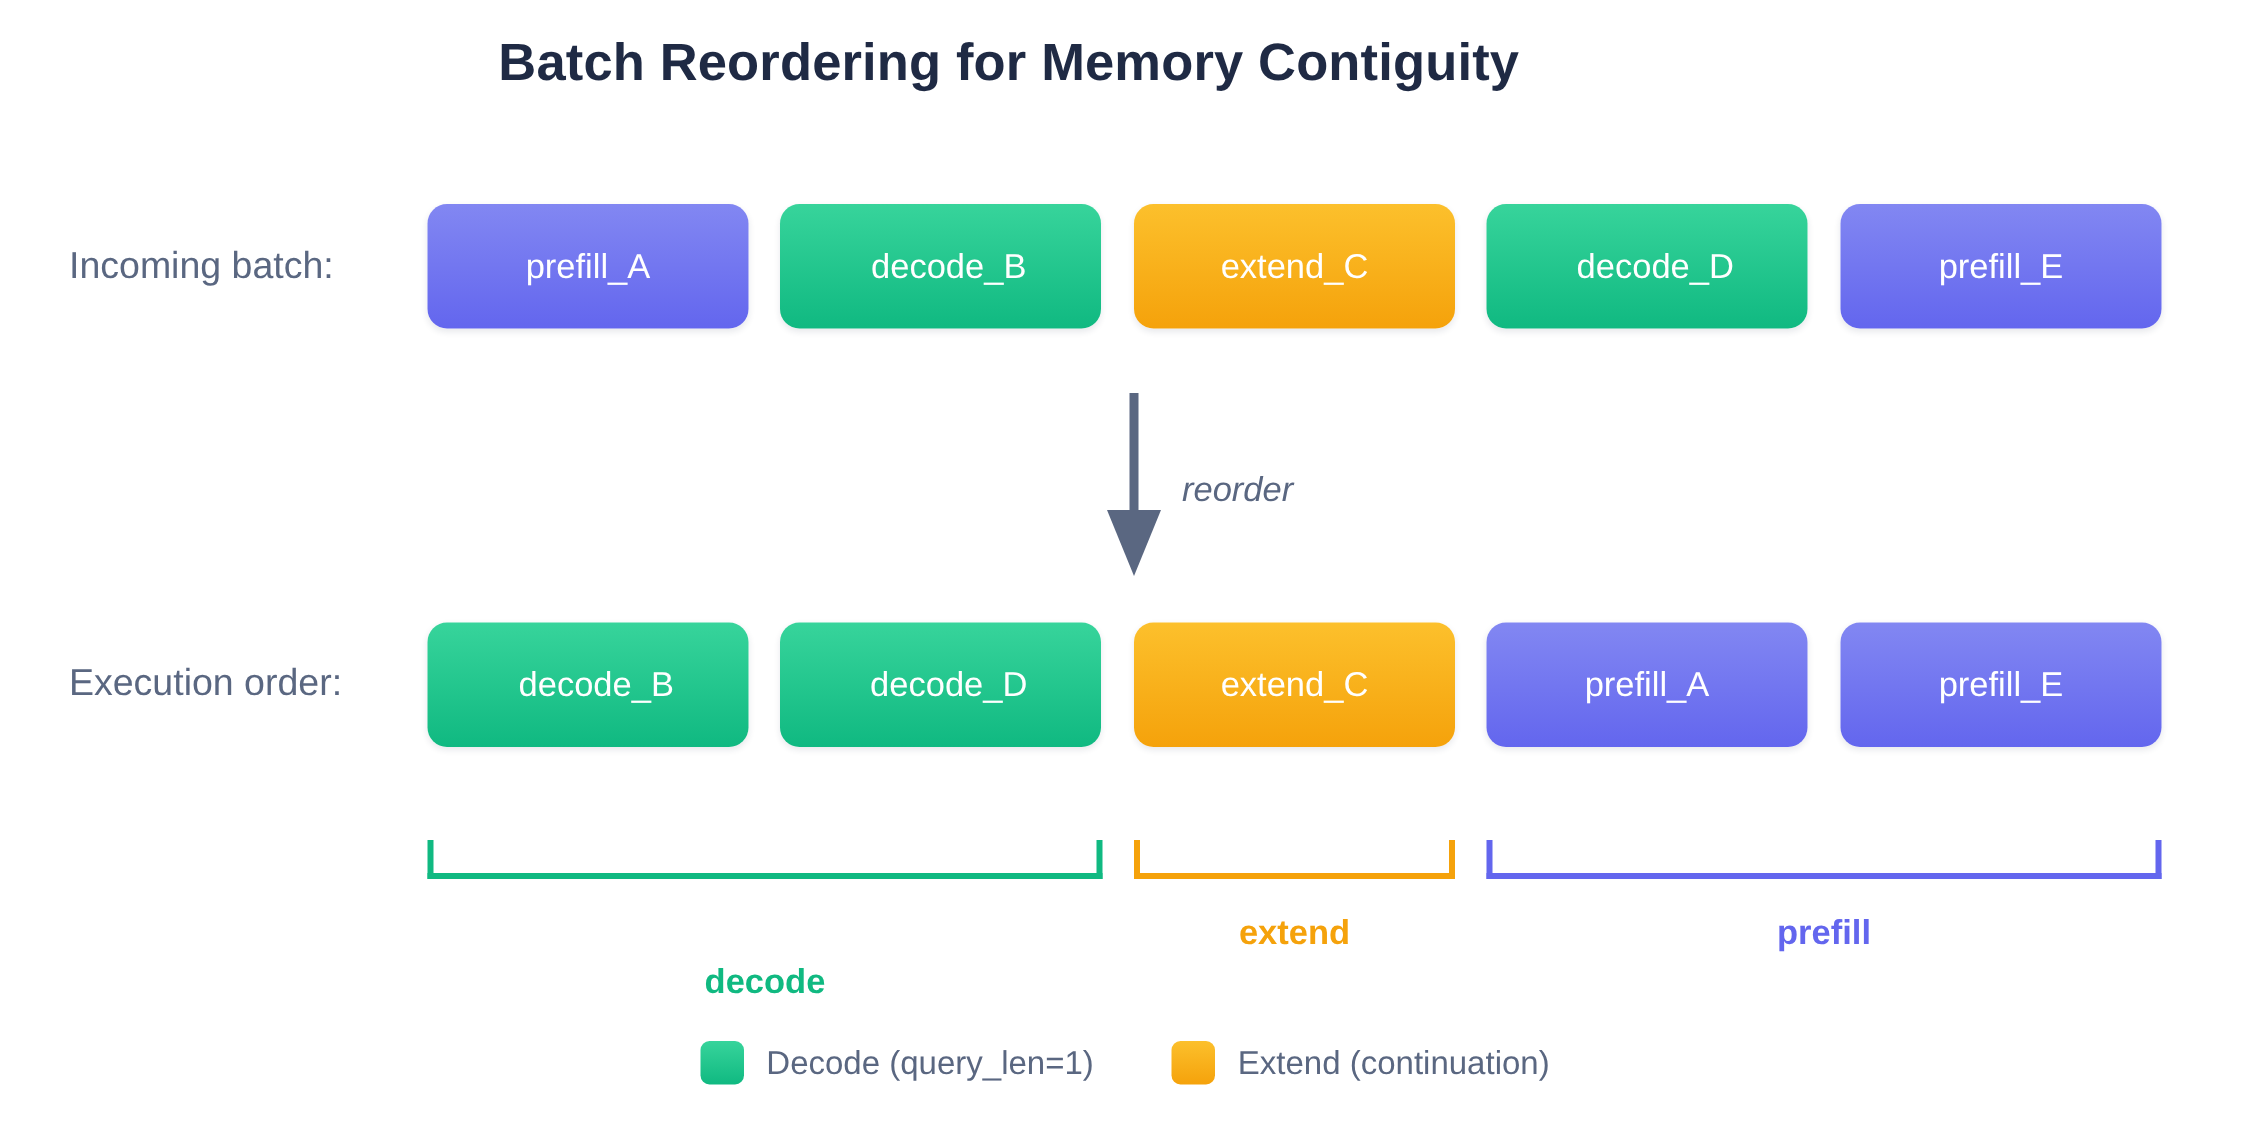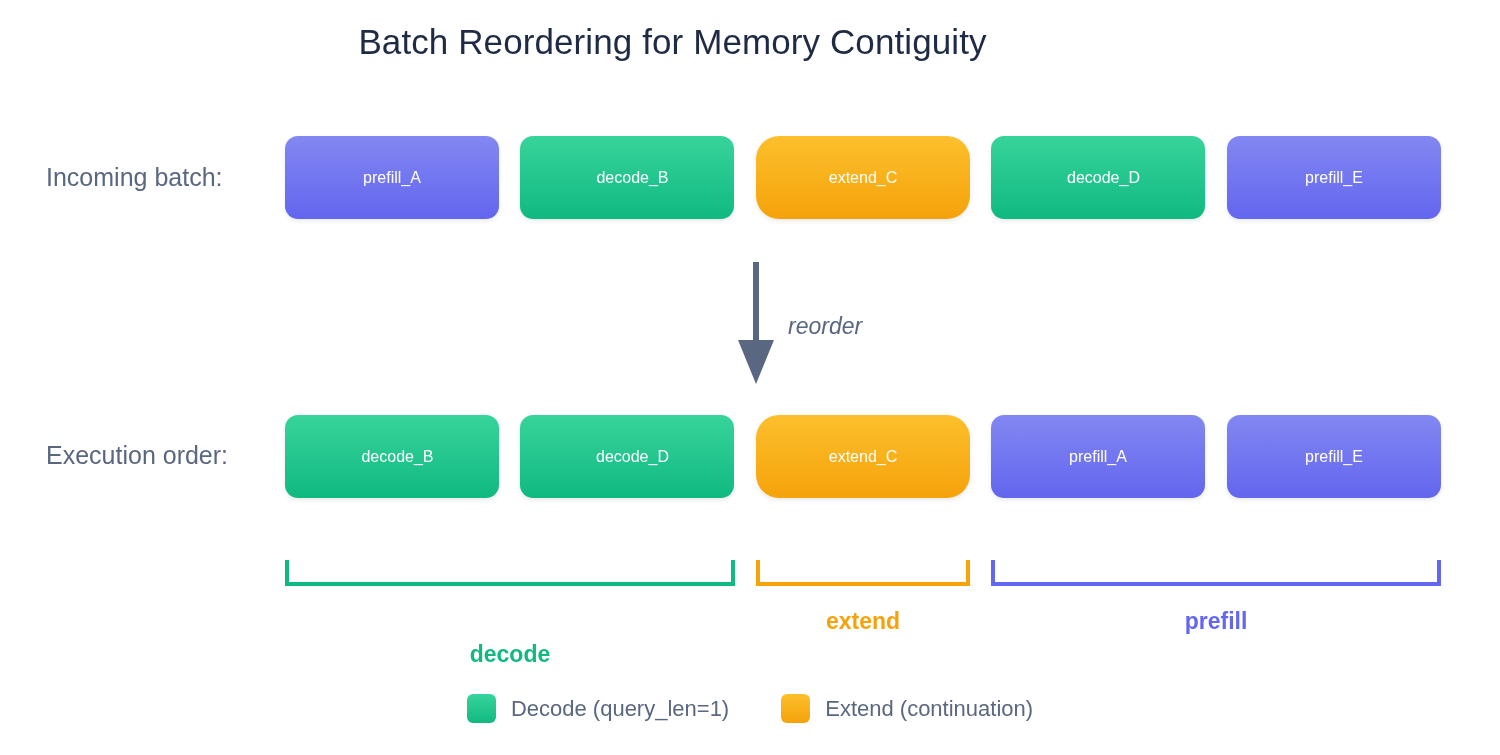--- a/index.html
+++ b/index.html
@@ -17,21 +17,21 @@
   }
 
   
   #diagram-title {
     position: absolute;
     top: 22px;
     left: 0;
     width: 1345px;
     text-align: center;
     font-size: 35px;
-    font-weight: normal;
+    font-weight: bold;
     color: #1f2a44;
     letter-spacing: 0.1px;
   }
 
   
   .row-label {
     position: absolute;
     font-size: 25px;
     color: #5a6781;
     white-space: nowrap;
@@ -42,27 +42,27 @@
 
   
   .batch-box {
     position: absolute;
     height: 83px;
     border-radius: 13px;
     display: flex;
     align-items: center;
     justify-content: center;
     color: #ffffff;
-    font-size: 16px;
+    font-size: 23px;
     box-shadow: 0 2px 4px rgba(30,40,70,0.10);
     box-sizing: border-box;
   }
   .box-prefill { background: linear-gradient(180deg, #8287f2 0%, #6366ee 100%); }
   .box-decode  { background: linear-gradient(180deg, #37d49b 0%, #10b981 100%); padding-left: 11px; }
-  .box-extend  { background: linear-gradient(180deg, #fcc02c 0%, #f5a20b 100%); border-radius: 23px; }
+  .box-extend  { background: linear-gradient(180deg, #fcc02c 0%, #f5a20b 100%); }
 
   .row-top    { top: 136px; }
   .row-bottom { top: 415px; }
 
   
   .slot-0 { left: 285px;  width: 214px; }
   .slot-1 { left: 520px;  width: 214px; }
   .slot-2 { left: 756px;  width: 214px; }
   .slot-3 { left: 991px;  width: 214px; }
   .slot-4 { left: 1227px; width: 214px; }

